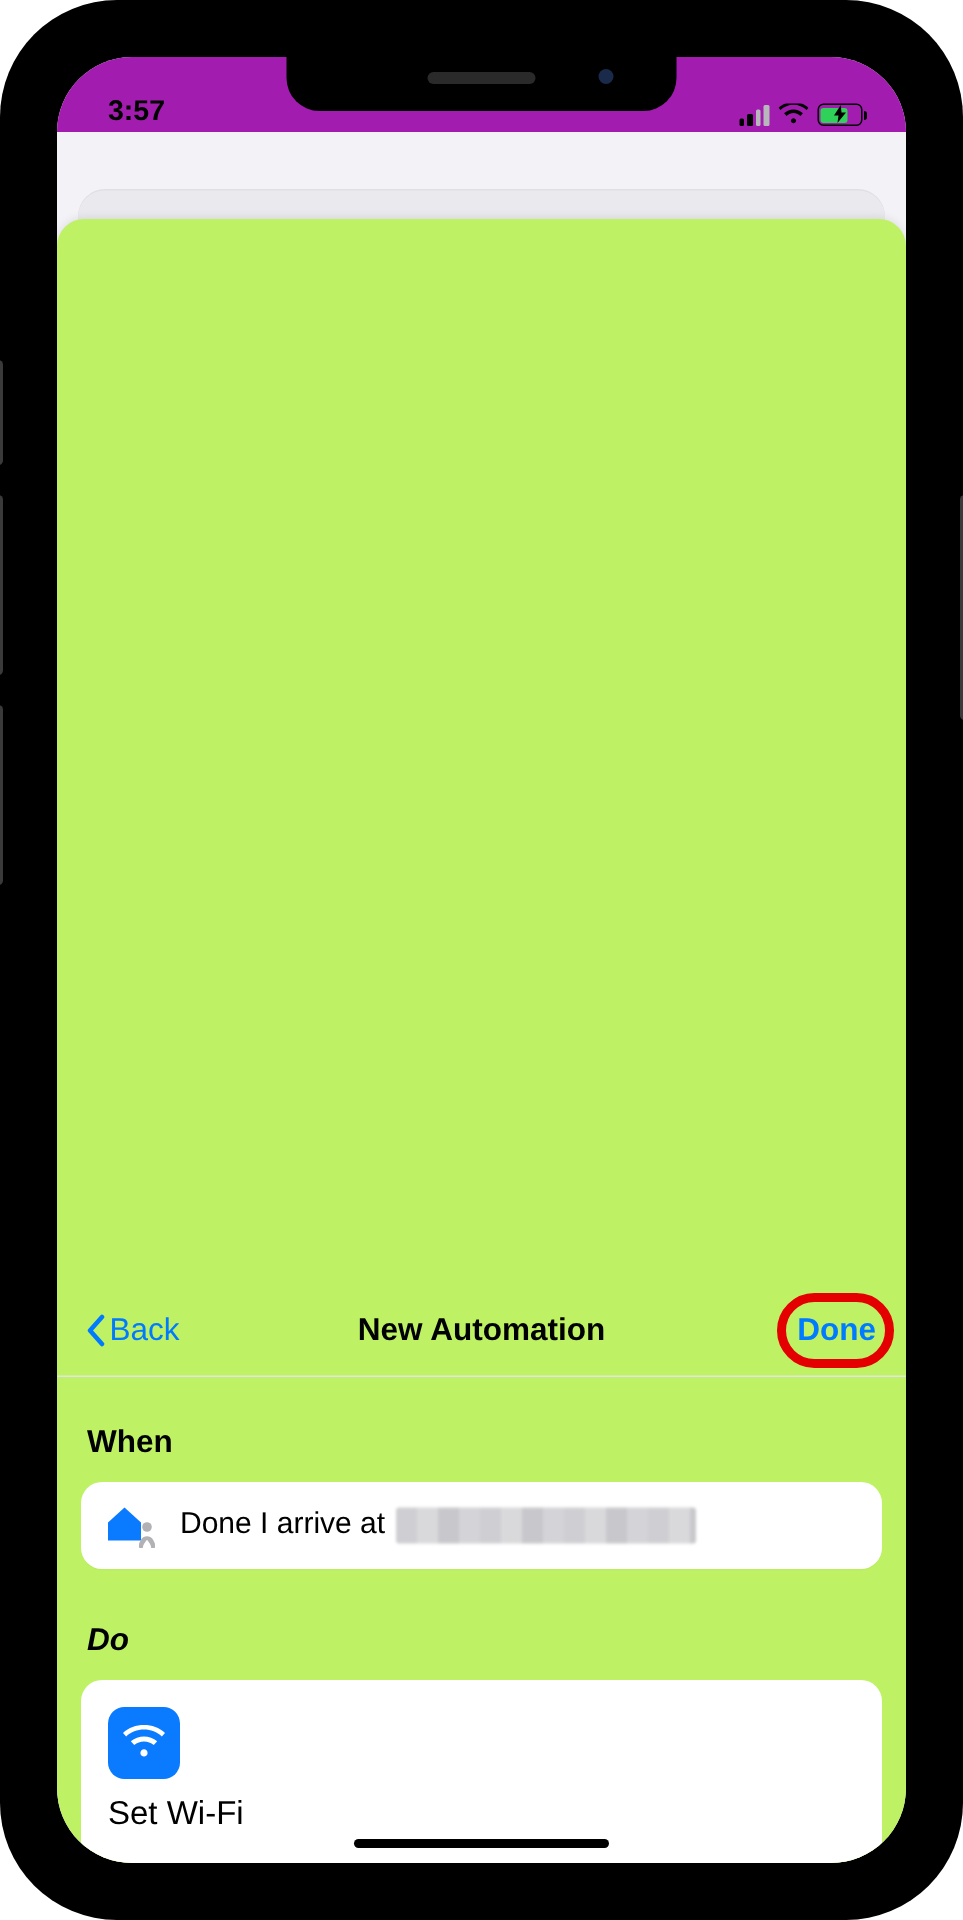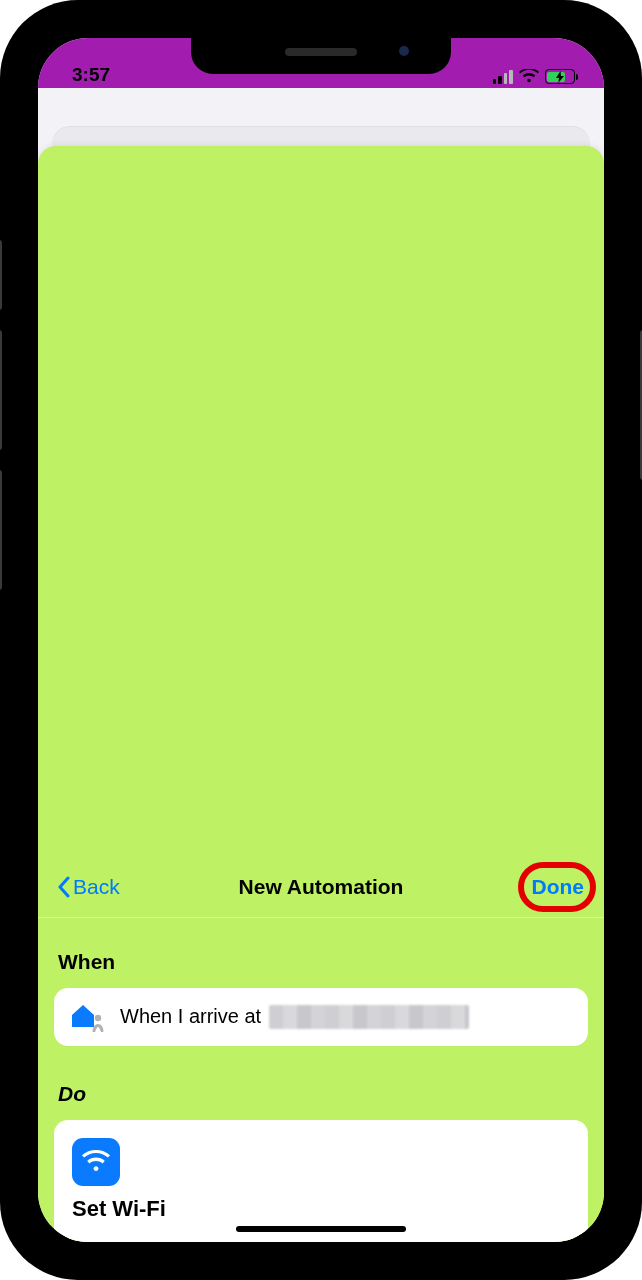--- a/index.html
+++ b/index.html
@@ -170,21 +170,21 @@
   }
 
   .do-card {
     padding: 18px 18px 20px 18px;
   }
   .do-card .icon-wrap {
     width: 48px; height: 48px; background:#0a7aff; border-radius: 11px;
     display:flex; align-items:center; justify-content:center;
     margin-bottom: 10px;
   }
-  .do-card .label { font-size: 22px; font-weight: 700; color:#000; }
+  .do-card .label { font-size: 22px; font-weight: 400; color:#000; }
 
   
   .home-indicator {
     position: absolute; bottom: 10px; left: 50%; transform: translateX(-50%);
     width: 170px; height: 6px; background: #000; border-radius: 3px;
   }
 </style>
 </head>
 <body>
 
@@ -258,21 +258,21 @@
               <svg width="36" height="30" viewBox="0 0 36 30">
                 <path d="M2 13 L13 3 L24 13 V25 H2 Z" fill="#0a7aff"></path>
                 <rect x="11" y="16" width="5" height="9" fill="#fff" opacity="0"></rect>
                 <circle cx="28" cy="16" r="3.2" fill="#b1b1b6"></circle>
                 <path d="M24 29c0-3 1.8-5.5 4-5.5s4 2.5 4 5.5" stroke="#b1b1b6" stroke-width="2.8" stroke-linecap="round" fill="none"></path>
                 <path d="M26 25l-2 3" stroke="#b1b1b6" stroke-width="2.6" stroke-linecap="round"></path>
                 <path d="M30 25l2 3" stroke="#b1b1b6" stroke-width="2.6" stroke-linecap="round"></path>
               </svg>
             </span>
             <span class="when-text">
-              <span>When I arrive at </span><span class="redacted"></span>
+              <span>Done I arrive at </span><span class="redacted"></span>
             </span>
           </div>
 
           <div class="section-title" style="margin-top:36px;font-style:italic;">Do</div>
 
           <div class="card do-card">
             <div class="icon-wrap">
               <svg width="30" height="24" viewBox="0 0 30 24">
                 <path d="M15 21c1.3 0 2.4-1.1 2.4-2.4S16.3 16.2 15 16.2s-2.4 1.1-2.4 2.4S13.7 21 15 21z" fill="#fff"></path>
                 <path d="M8.5 13.4C10.3 11.8 12.6 11 15 11s4.7.8 6.5 2.4l2.3-2.5C21.3 8.7 18.2 7.6 15 7.6s-6.3 1.1-8.8 3.3l2.3 2.5z" fill="#fff"></path>

